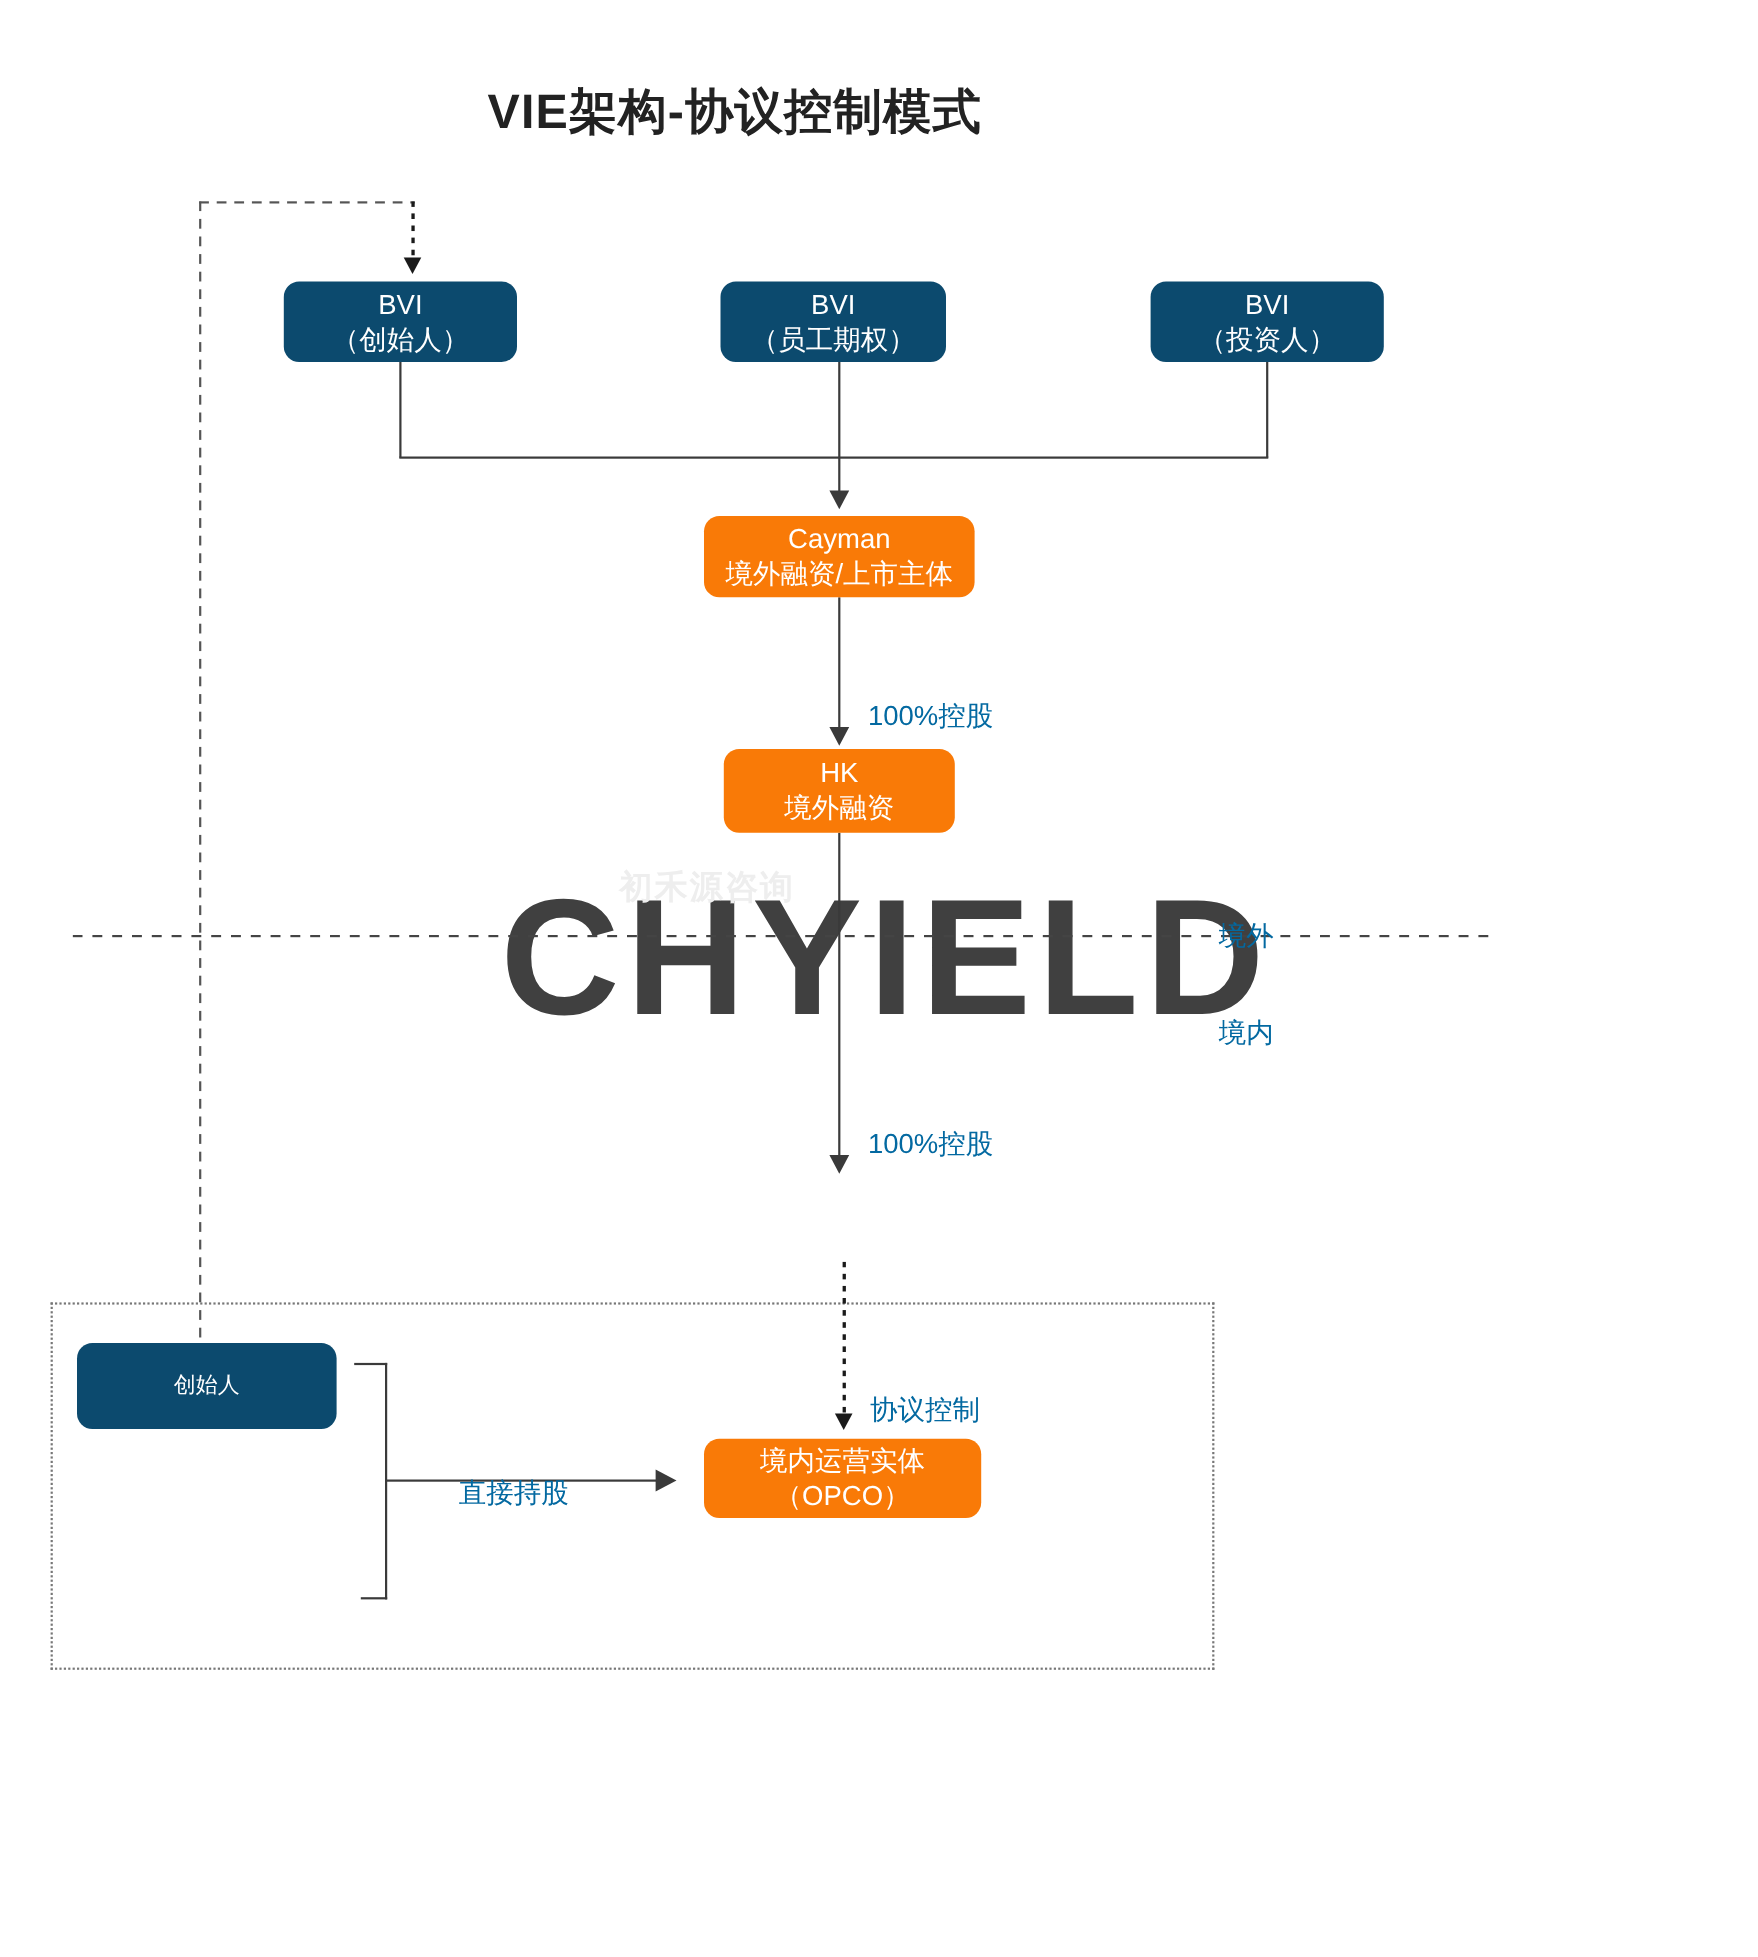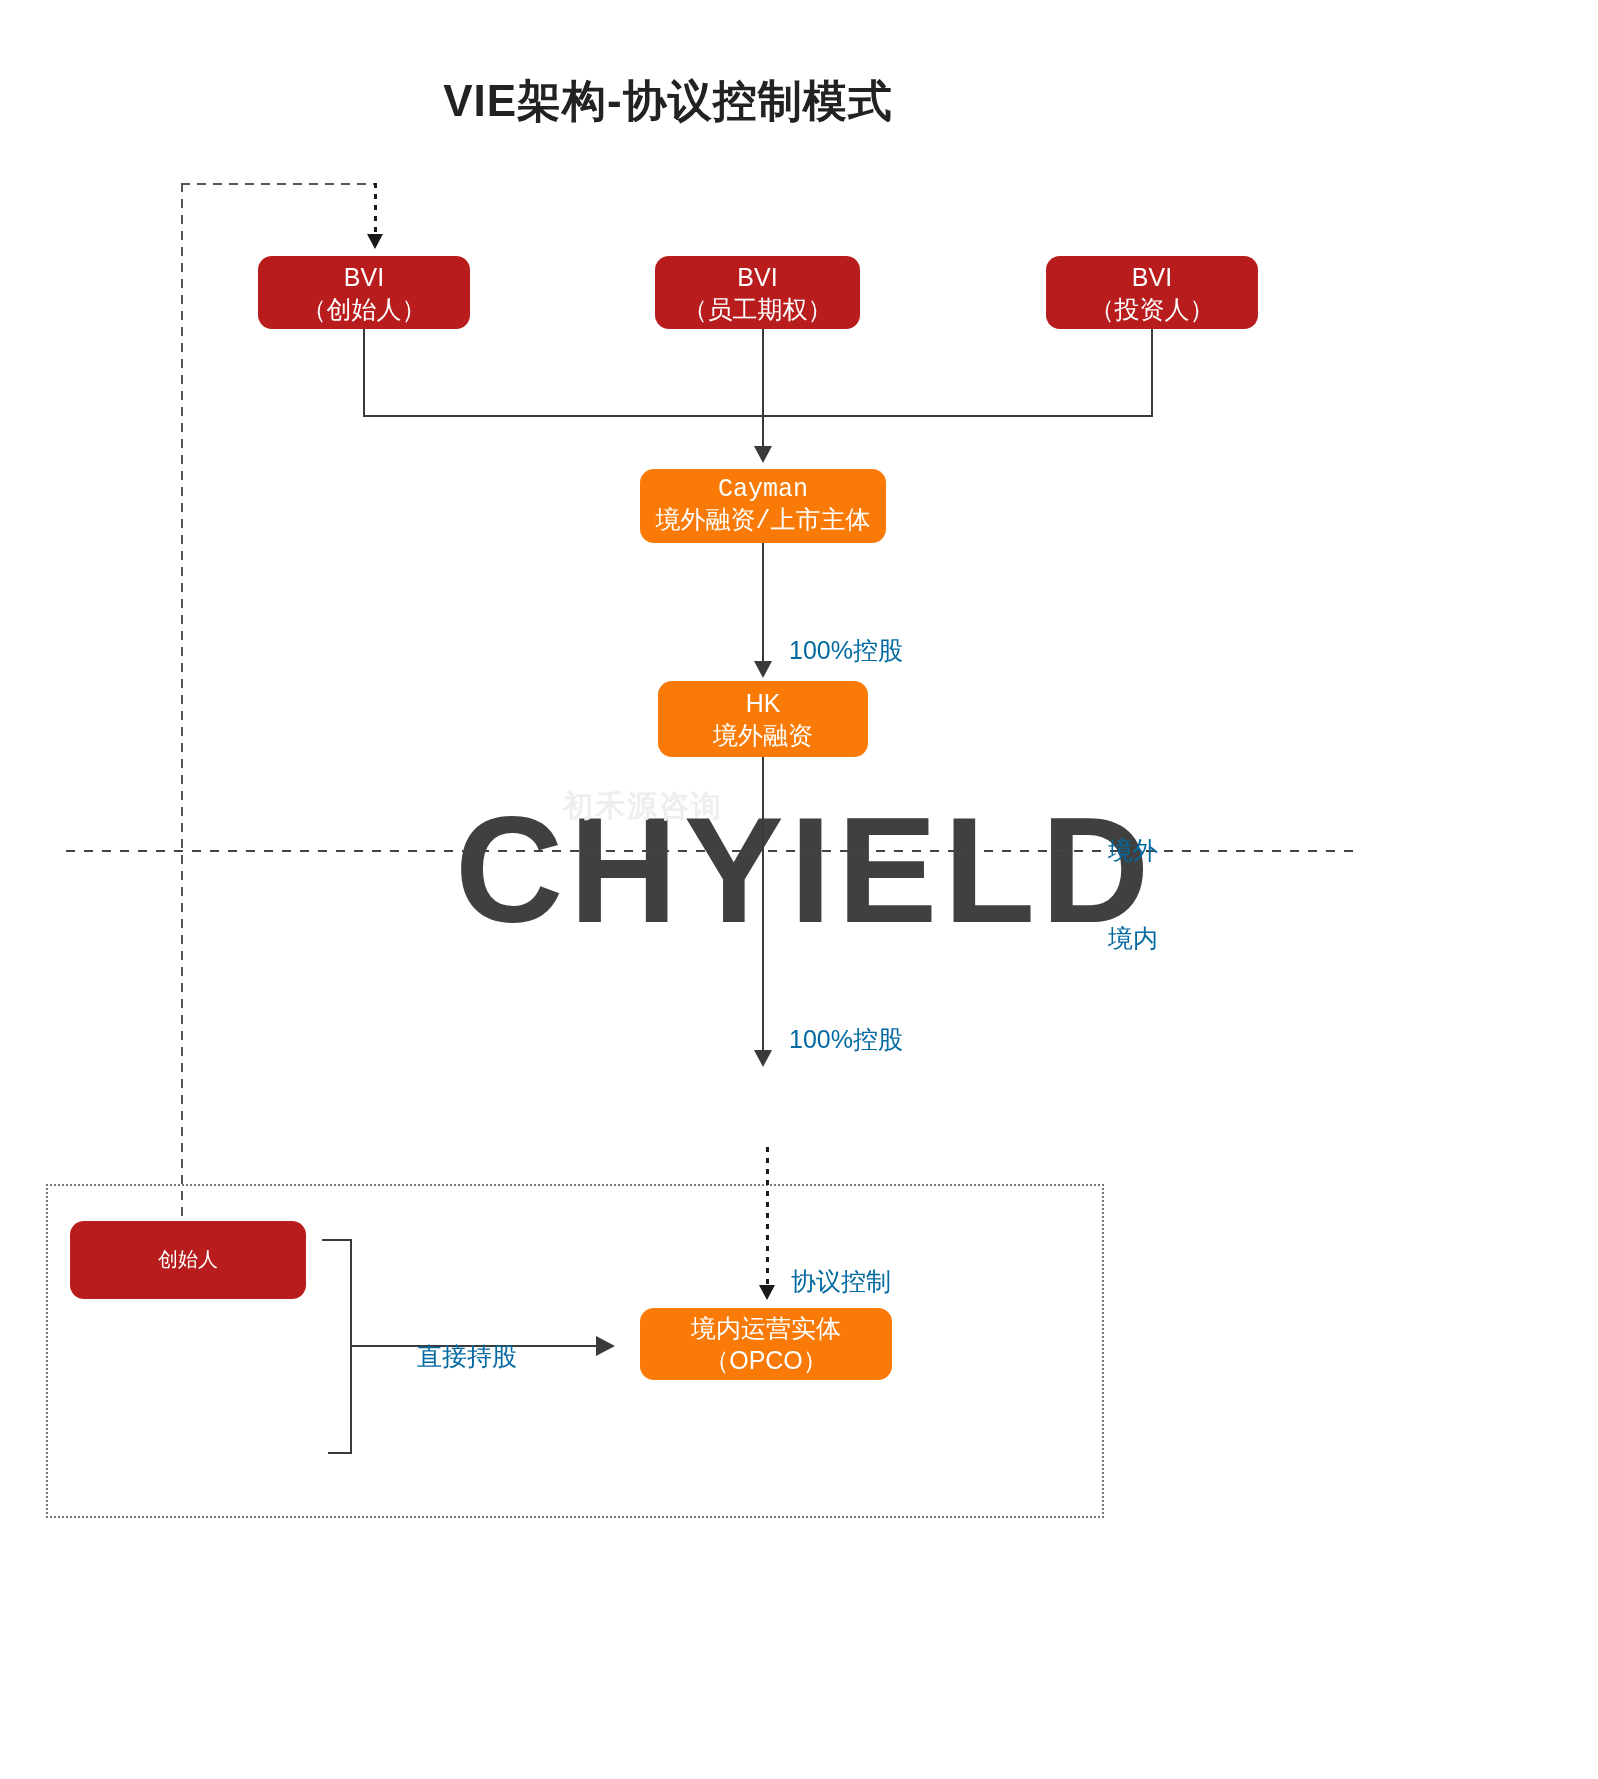--- a/index.html
+++ b/index.html
@@ -37,29 +37,29 @@
     position: absolute;
     display: flex; flex-direction: column;
     align-items: center; justify-content: center;
     border-radius: 14px;
     color: #ffffff;
     text-align: center;
     line-height: 1.28;
     z-index: 4;
   }
   .node .l1, .node .l2 { display: block; white-space: nowrap; }
-  .blue { background: #b91c1c; }
+  .blue { background: #0c4a6e; }
   .orange { background: #f97a07; }
 
   
   #n-bvi-founder  { left: 258px;  top: 256px;  width: 212px; height: 73px; font-size: 25px; }
   #n-bvi-esop     { left: 655px;  top: 256px;  width: 205px; height: 73px; font-size: 25px; }
   #n-bvi-investor { left: 1046px; top: 256px;  width: 212px; height: 73px; font-size: 25px; }
 
-  #n-cayman { left: 640px;  top: 469px;  width: 246px; height: 74px; font-size: 25px; font-family: Liberation Mono, monospace; }
+  #n-cayman { left: 640px;  top: 469px;  width: 246px; height: 74px; font-size: 25px; }
   #n-hk     { left: 658px;  top: 681px;  width: 210px; height: 76px; font-size: 25px; }
   #n-wfoe   { left: 640px;  top: 1073px; width: 246px; height: 74px; font-size: 25px; }
   #n-opco   { left: 640px;  top: 1308px; width: 252px; height: 72px; font-size: 25px; }
 
   #n-founder   { left: 70px; top: 1221px; width: 236px; height: 78px; font-size: 20px; }
   #n-investor  { left: 70px; top: 1375px; width: 258px; height: 78px; font-size: 26px; }
 
   
   .elabel {
     position: absolute;

